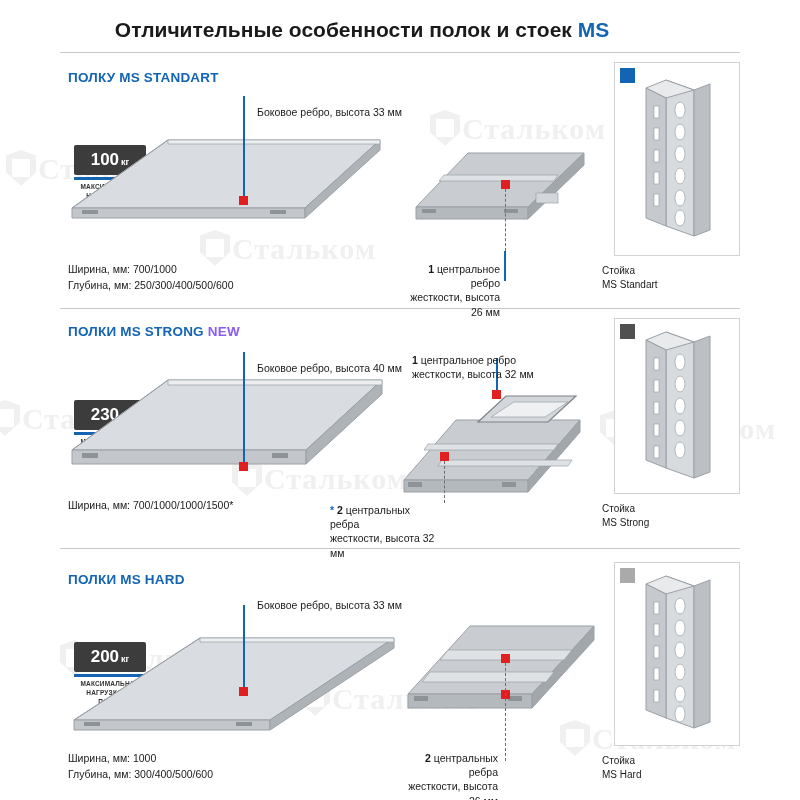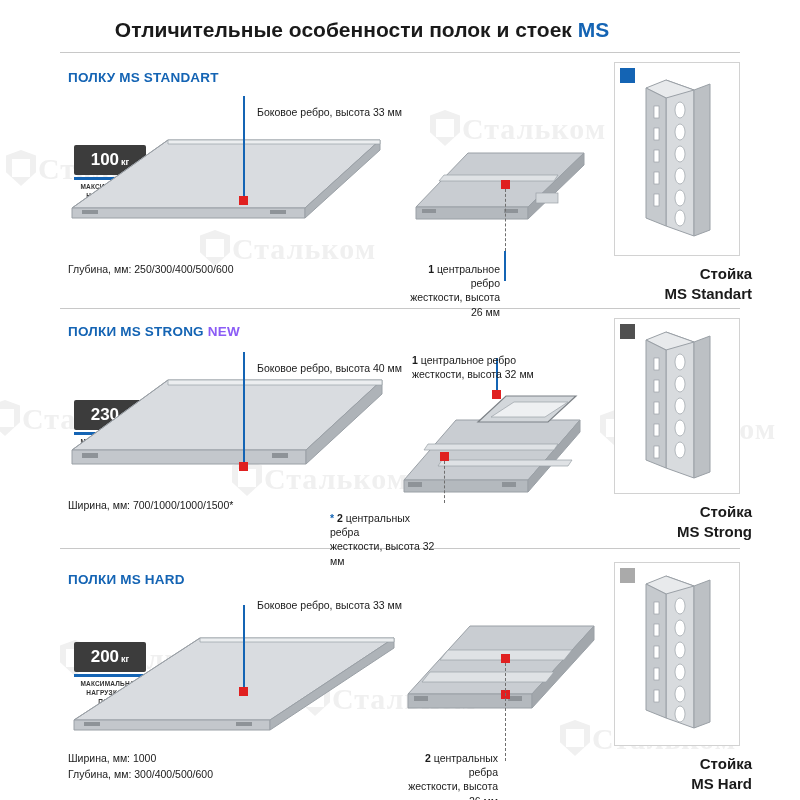--- a/index.html
+++ b/index.html
@@ -80,21 +80,21 @@
   .specs { position:absolute; font-size:10.5px; line-height:1.5; color:#1a1a1a; }
 
   
   .vline { position:absolute; width:2px; background:#1464b4; }
   .vdash { position:absolute; width:0; border-left:1px dashed #6e6e6e; }
   .sq-red { position:absolute; width:9px; height:9px; background:#e02020; }
 
   
   .panel { position:absolute; border:1px solid #d2d2d2; background:#ffffff; }
   .panel-sq { position:absolute; width:15px; height:15px; }
-  .panel-cap { position:absolute; width:150px; text-align:right; font-size:15px; font-weight:bold; line-height:1.35; }
+  .panel-cap { position:absolute; width:150px; text-align:left; font-size:10px; font-weight:normal; line-height:1.35; }
 
   
   svg { display:block; }
 </style>
 </head>
 <body>
 
 <div class="wm-layer">
   <div class="wm-shield" style="left:6px;  top:150px;"></div>
   <div class="wm" style="left:38px; top:152px;">Стальком</div>
@@ -166,20 +166,21 @@
   <div class="sq-red" style="left:501px; top:180px;"></div>
   <div class="vdash" style="left:505px; top:189px; height:62px;"></div>
   <div class="vline" style="left:504px; top:251px; height:30px;"></div>
   <div class="label" style="left:400px; top:262px; width:100px; text-align:right;">
     <b>1</b>
     <span>центральное ребро</span><br>
     <span>жесткости, высота 26 мм</span>
   </div>
 
   <div class="specs" style="left:68px; top:262px;">
+    <div>Ширина, мм: 700/1000</div>
     <div>Глубина, мм: 250/300/400/500/600</div>
   </div>
 
   <div class="panel" style="left:614px; top:62px; width:126px; height:194px;"></div>
   <div class="panel-sq" style="left:620px; top:68px; background:#1464b4;"></div>
   <svg width="80" height="170" style="position:absolute;left:636px;top:76px;">
     <polygon points="30,4 58,14 58,160 30,150" fill="#d8dbde" stroke="#9aa0a6" stroke-width="1"></polygon>
     <polygon points="58,14 74,8 74,154 58,160" fill="#bcc0c4" stroke="#9aa0a6" stroke-width="1"></polygon>
     <polygon points="30,4 58,14 30,22 10,12" fill="#e8eaec" stroke="#9aa0a6" stroke-width="1"></polygon>
     <polygon points="10,12 30,22 30,150 10,142" fill="#c6cace" stroke="#9aa0a6" stroke-width="1"></polygon>
@@ -247,21 +248,21 @@
   <div class="vline" style="left:496px; top:358px; height:32px;"></div>
   <div class="label" style="left:412px; top:353px;">
     <b>1</b>
     <span>центральное ребро</span><br>
     <span>жесткости, высота 32 мм</span>
   </div>
 
   <div class="sq-red" style="left:440px; top:452px;"></div>
   <div class="vdash" style="left:444px; top:461px; height:42px;"></div>
 
-  <div class="label" style="left:330px; top:503px; width:108px; text-align:left;margin-top:8px;">
+  <div class="label" style="left:330px; top:503px; width:108px; text-align:left;">
     <span class="star">*</span>
     <b>2</b>
     <span>центральных ребра</span><br>
     <span>жесткости, высота 32 мм</span>
   </div>
 
 
   <div class="specs" style="left:68px; top:498px;">
     <div>Ширина, мм: 700/1000/1000/1500*</div>
   </div>

